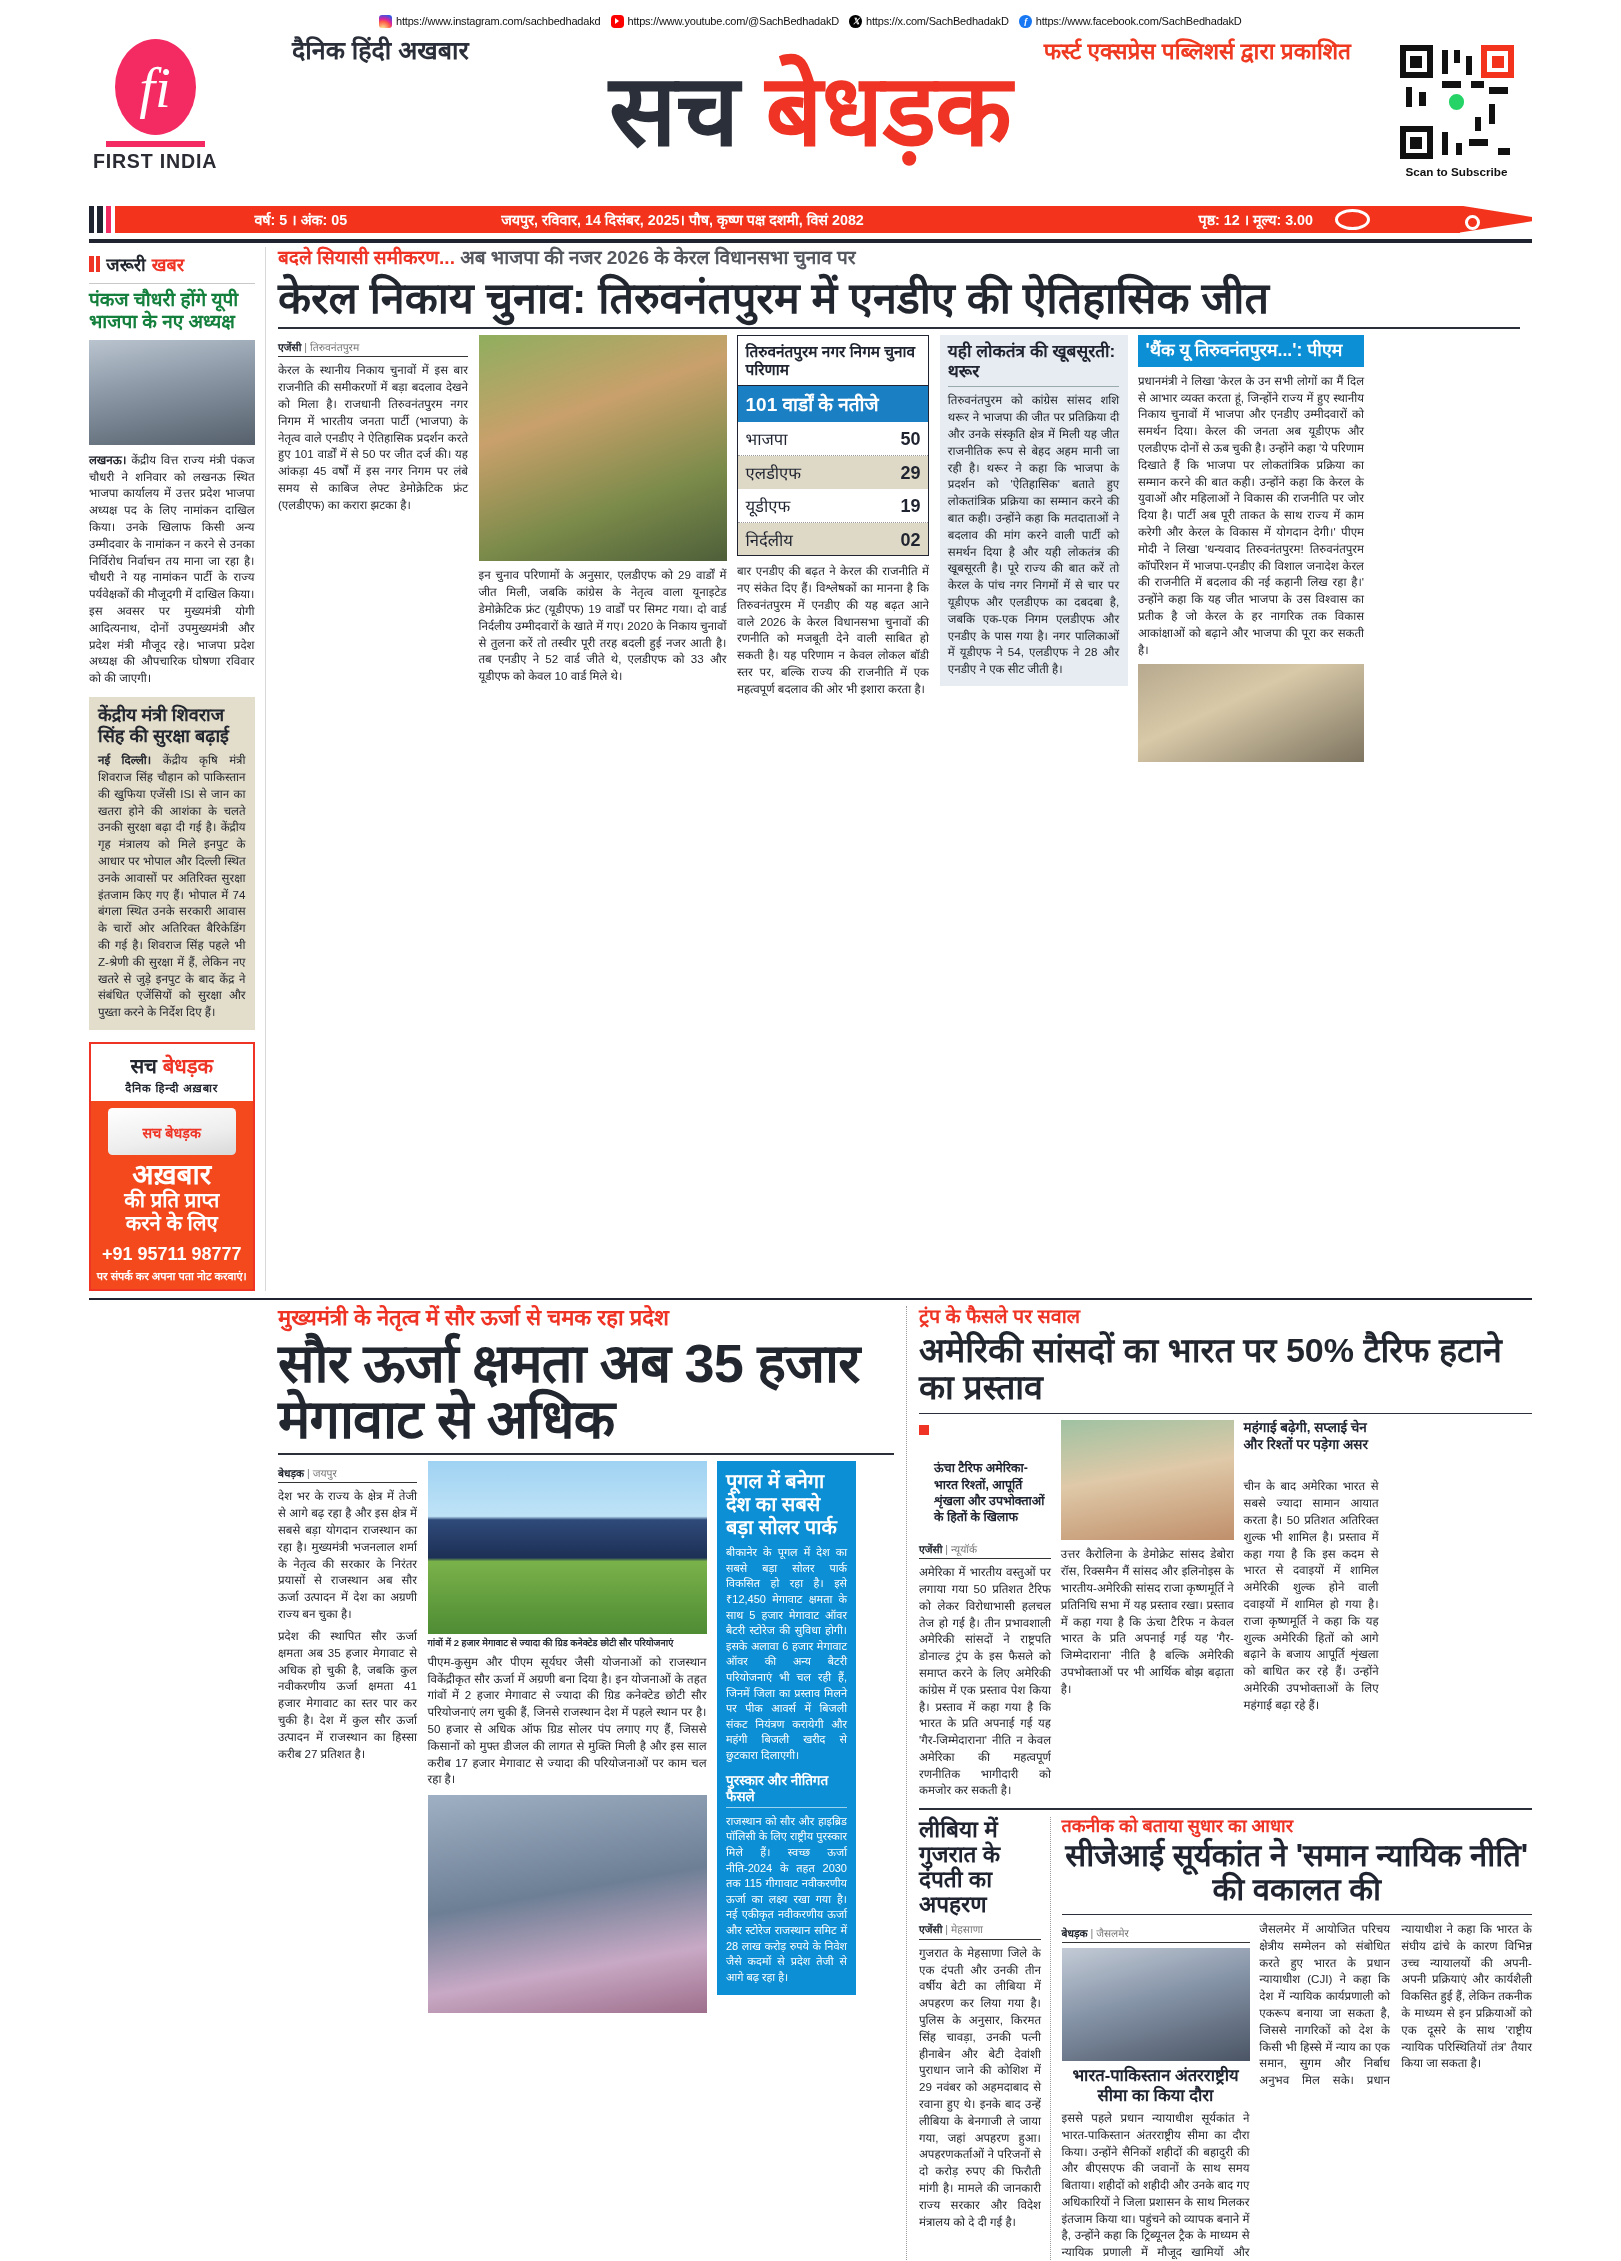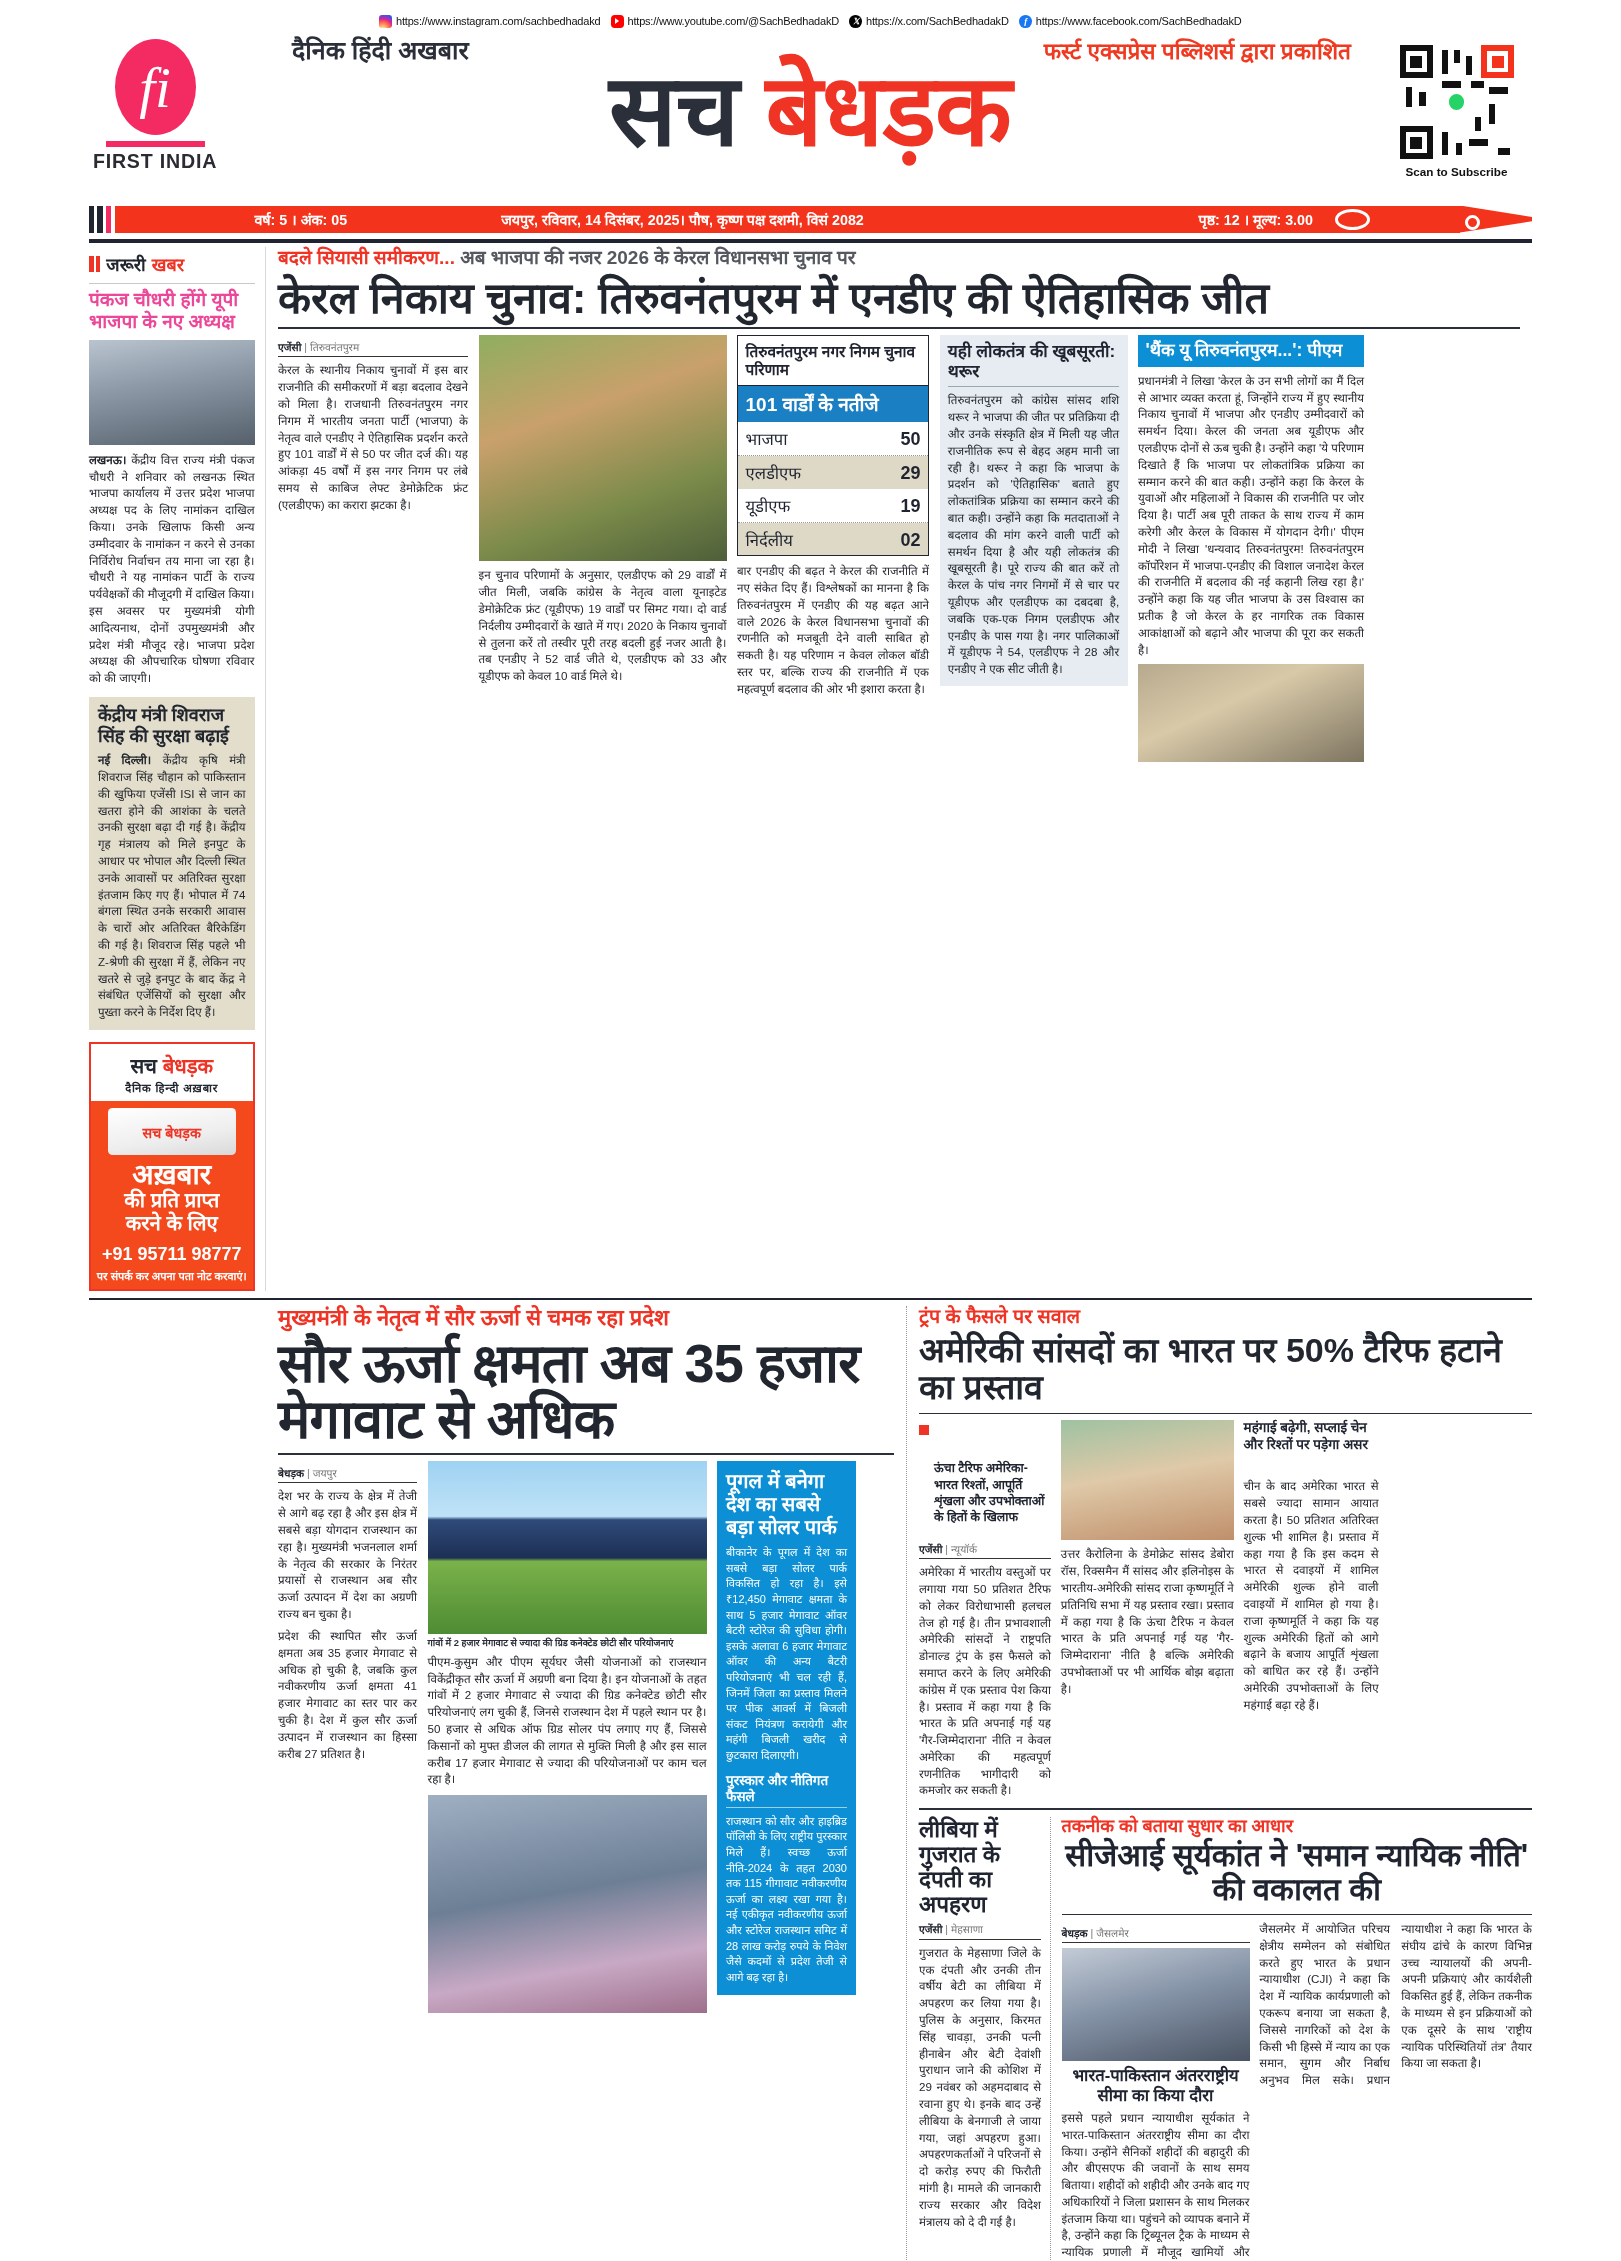--- a/index.html
+++ b/index.html
@@ -89,21 +89,21 @@
   .byline .city{font-weight:400;color:#777;}
   .hr-thin{height:1.1px;background:#c9c9c9;margin:5.3px 0;}
   .hr-dark{height:1.9px;background:#2b2f3a;margin:7.5px 0;}
 
   
   .jk-head{display:flex;align-items:center;gap:6px;padding:4.5px 0 1.5px;}
   .jk-bars{display:flex;gap:2.3px;}
   .jk-bars i{width:4.5px;height:16.6px;background:#ef3324;display:block;}
   .jk-t1{font-size:18px;font-weight:700;color:#22262f;}
   .jk-t2{font-size:18px;font-weight:700;color:#ef3324;}
-  .lead-hd{font-size:19px;font-weight:700;line-height:1.16;color:#ec4899;margin-top:5.3px;}
+  .lead-hd{font-size:19px;font-weight:700;line-height:1.16;color:#15803d;margin-top:5.3px;}
   .ph{background:#c9ccd2;position:relative;overflow:hidden;}
   .ph.p-man{background:linear-gradient(170deg,#b9c4cf 0%,#8e9aa8 40%,#55606c 100%);}
   .ph.p-crowd{background:linear-gradient(160deg,#8fae5e 0%,#c9a06b 35%,#7b8b4a 70%,#4e5f3a 100%);}
   .ph.p-modi{background:linear-gradient(155deg,#b7a98e 0%,#d8c9a8 40%,#7e7561 100%);}
   .ph.p-solar{background:linear-gradient(180deg,#9fd2f2 0%,#bfe3f7 32%,#2f4a7a 34%,#1d3055 56%,#7ab24a 58%,#4e8c34 100%);}
   .ph.p-cm{background:linear-gradient(170deg,#9fb0c4 0%,#6d7f95 45%,#c8a9c5 75%,#9e6f8c 100%);}
   .ph.p-trump{background:linear-gradient(170deg,#9fc2a2 0%,#dfc9a8 45%,#c08f6b 100%);}
   .ph.p-cji{background:linear-gradient(165deg,#c3cbd6 0%,#8694a8 45%,#4a5464 100%);}
   .cap{font-size:9.4px;color:#2b2f3a;font-weight:700;margin-top:3px;line-height:1.2;}
 

